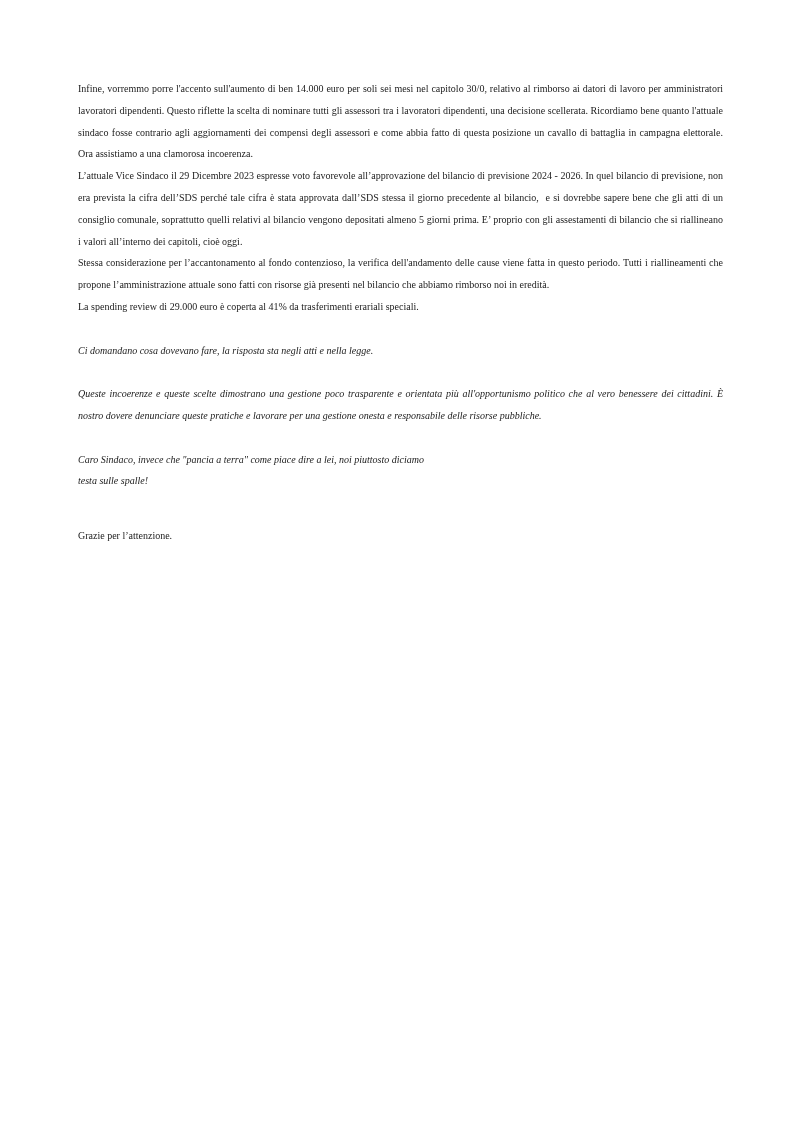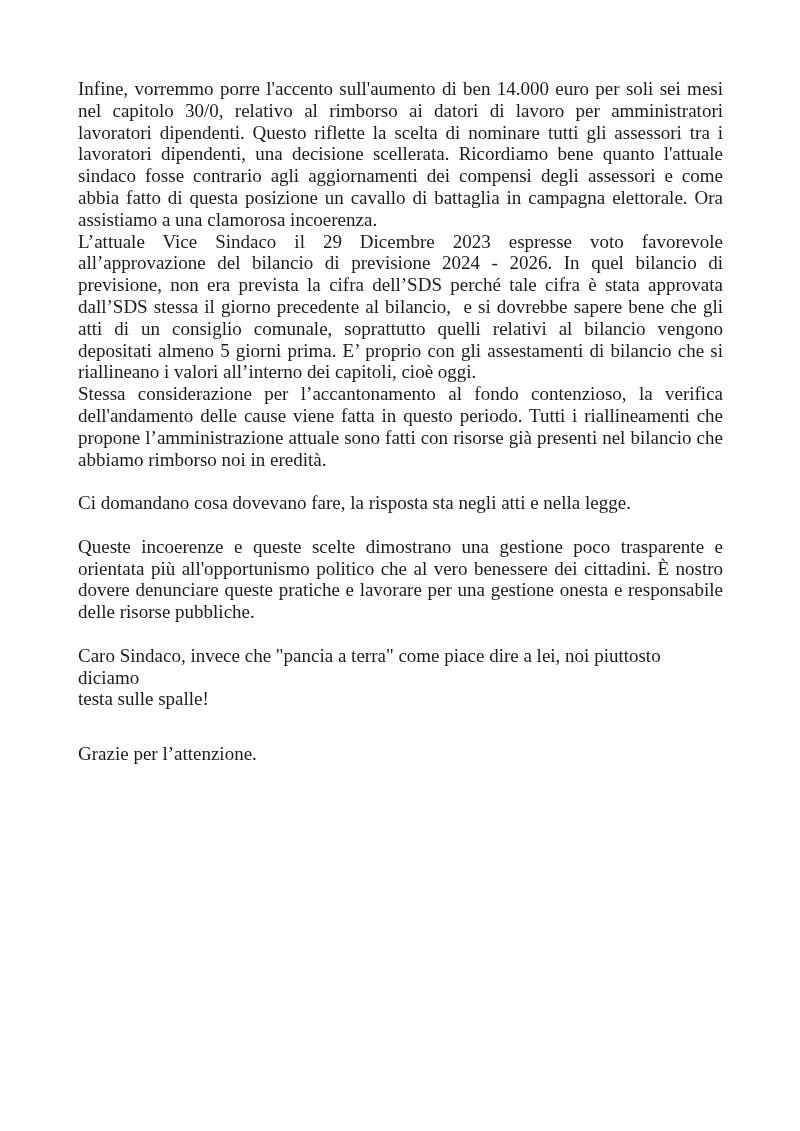--- a/index.html
+++ b/index.html
@@ -22,51 +22,53 @@
     box-sizing: border-box;
   }
   .text-body {
     position: absolute;
     left: 78px;
     top: 78px;
     width: 645px;
   }
   p.para {
     margin: 0;
-    font-size: 19px;
+    font-size: 10px;
     line-height: 21.8px;
     color: #1b1b1b;
     text-align: justify;
     text-justify: inter-word;
     hyphens: none;
     -webkit-hyphens: none;
     white-space: pre-wrap;
   }
   p.para.flush {
     text-align: left;
   }
   p.para.gap-before {
     margin-top: 21.8px;
+    font-style: italic;
   }
   p.para.gap-before-lg {
     margin-top: 33px;
   }
 </style>
 </head>
 <body>
 
 <div class="page">
   <div class="text-body">
 
     <p class="para">Infine, vorremmo porre l'accento sull'aumento di ben 14.000 euro per soli sei mesi nel capitolo 30/0, relativo al rimborso ai datori di lavoro per amministratori lavoratori dipendenti. Questo riflette la scelta di nominare tutti gli assessori tra i lavoratori dipendenti, una decisione scellerata. Ricordiamo bene quanto l'attuale sindaco fosse contrario agli aggiornamenti dei compensi degli assessori e come abbia fatto di questa posizione un cavallo di battaglia in campagna elettorale. Ora assistiamo a una clamorosa incoerenza.</p>
 
     <p class="para">L’attuale Vice Sindaco il 29 Dicembre 2023 espresse voto favorevole all’approvazione del bilancio di previsione 2024 - 2026. In quel bilancio di previsione, non era prevista la cifra dell’SDS perché tale cifra è stata approvata dall’SDS stessa il giorno precedente al bilancio,  e si dovrebbe sapere bene che gli atti di un consiglio comunale, soprattutto quelli relativi al bilancio vengono depositati almeno 5 giorni prima. E’ proprio con gli assestamenti di bilancio che si riallineano i valori all’interno dei capitoli, cioè oggi.</p>
 
     <p class="para">Stessa considerazione per l’accantonamento al fondo contenzioso, la verifica dell'andamento delle cause viene fatta in questo periodo. Tutti i riallineamenti che propone l’amministrazione attuale sono fatti con risorse già presenti nel bilancio che abbiamo rimborso noi in eredità.</p>
 
+    <p class="para flush">La spending review di 29.000 euro è coperta al 41% da trasferimenti erariali speciali.</p>
 
     <p class="para flush gap-before">Ci domandano cosa dovevano fare, la risposta sta negli atti e nella legge.</p>
 
     <p class="para gap-before">Queste incoerenze e queste scelte dimostrano una gestione poco trasparente e orientata più all'opportunismo politico che al vero benessere dei cittadini. È nostro dovere denunciare queste pratiche e lavorare per una gestione onesta e responsabile delle risorse pubbliche.</p>
 
     <p class="para flush gap-before">Caro Sindaco, invece che "pancia a terra" come piace dire a lei, noi piuttosto diciamo
 testa sulle spalle!</p>
 
     <p class="para flush gap-before-lg">Grazie per l’attenzione.</p>
 

